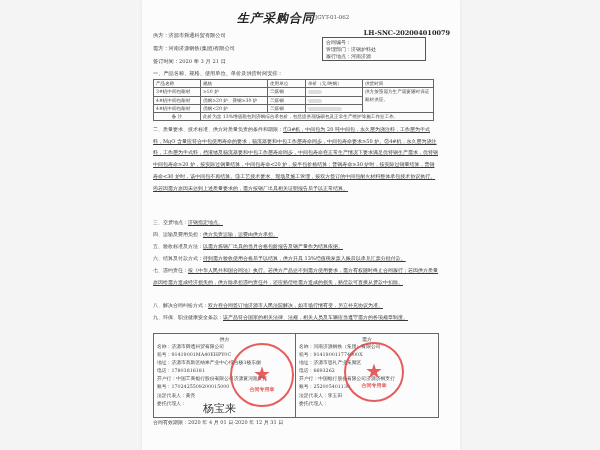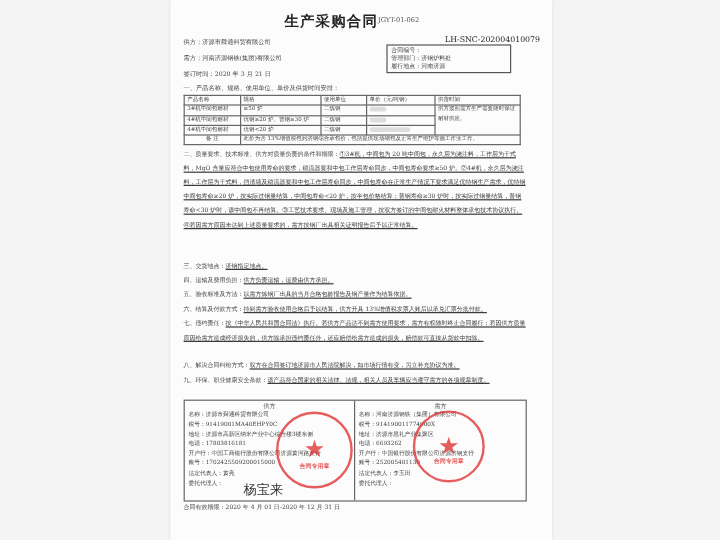--- a/index.html
+++ b/index.html
@@ -1,22 +1,22 @@
 <!DOCTYPE html>
 <html><head>
 <meta charset="utf-8">
 <style>
   html, body { margin:0; padding:0; }
   body { width:600px; height:450px; background:#f4f4f4; position:relative; overflow:hidden;
          font-family:"DejaVu Serif", serif; color:#333; }
   .page { position:absolute; left:142px; top:0; width:318px; height:450px; background:#fcfcfc;
           box-shadow:0 0 3px rgba(0,0,0,0.08); }
-  .title { position:absolute; left:95px; top:10px; font-size:12px; font-weight:bold; letter-spacing:1px; color:#222; }
+  .title { position:absolute; left:95px; top:10px; font-size:12px; font-weight:bold; letter-spacing:1px; color:#222;font-style:italic; }
   .title-code { position:absolute; left:173px; top:14px; font-size:5.5px; color:#555; }
-  .contract-no { position:absolute; right:10px; top:29px; font-size:6.5px; font-weight:normal; color:#222; }
+  .contract-no { position:absolute; right:10px; top:29px; font-size:6.5px; font-weight:bold; color:#222; }
   .txt { position:absolute; font-size:5.2px; color:#444; white-space:nowrap; }
   .infobox { position:absolute; left:180px; top:37px; width:104px; height:24px; border:0.8px solid #555; padding:1px 3px; box-sizing:border-box; }
   .infobox div { font-size:5px; color:#444; line-height:7px; }
   table.prod { position:absolute; left:11px; top:79px; width:281px; border-collapse:collapse; font-size:4.6px; color:#444; }
   table.prod td { border:0.7px solid #666; padding:0 2px; height:7.3px; line-height:7px; white-space:nowrap; overflow:hidden; }
   .blur { display:inline-block; height:4px; background:#ddd; border-radius:2px; vertical-align:middle; filter:blur(0.6px); }
   .clause { position:absolute; left:11px; width:285px; font-size:5px; color:#444; line-height:11.7px; }
   .clause .u { text-decoration:underline; color:#3a3a3a; }
   .parties { position:absolute; left:11px; top:333px; width:284px; height:83px; border:0.7px solid #666; }
   .party { position:absolute; top:0; height:83px; box-sizing:border-box; padding:2px 3px; }

